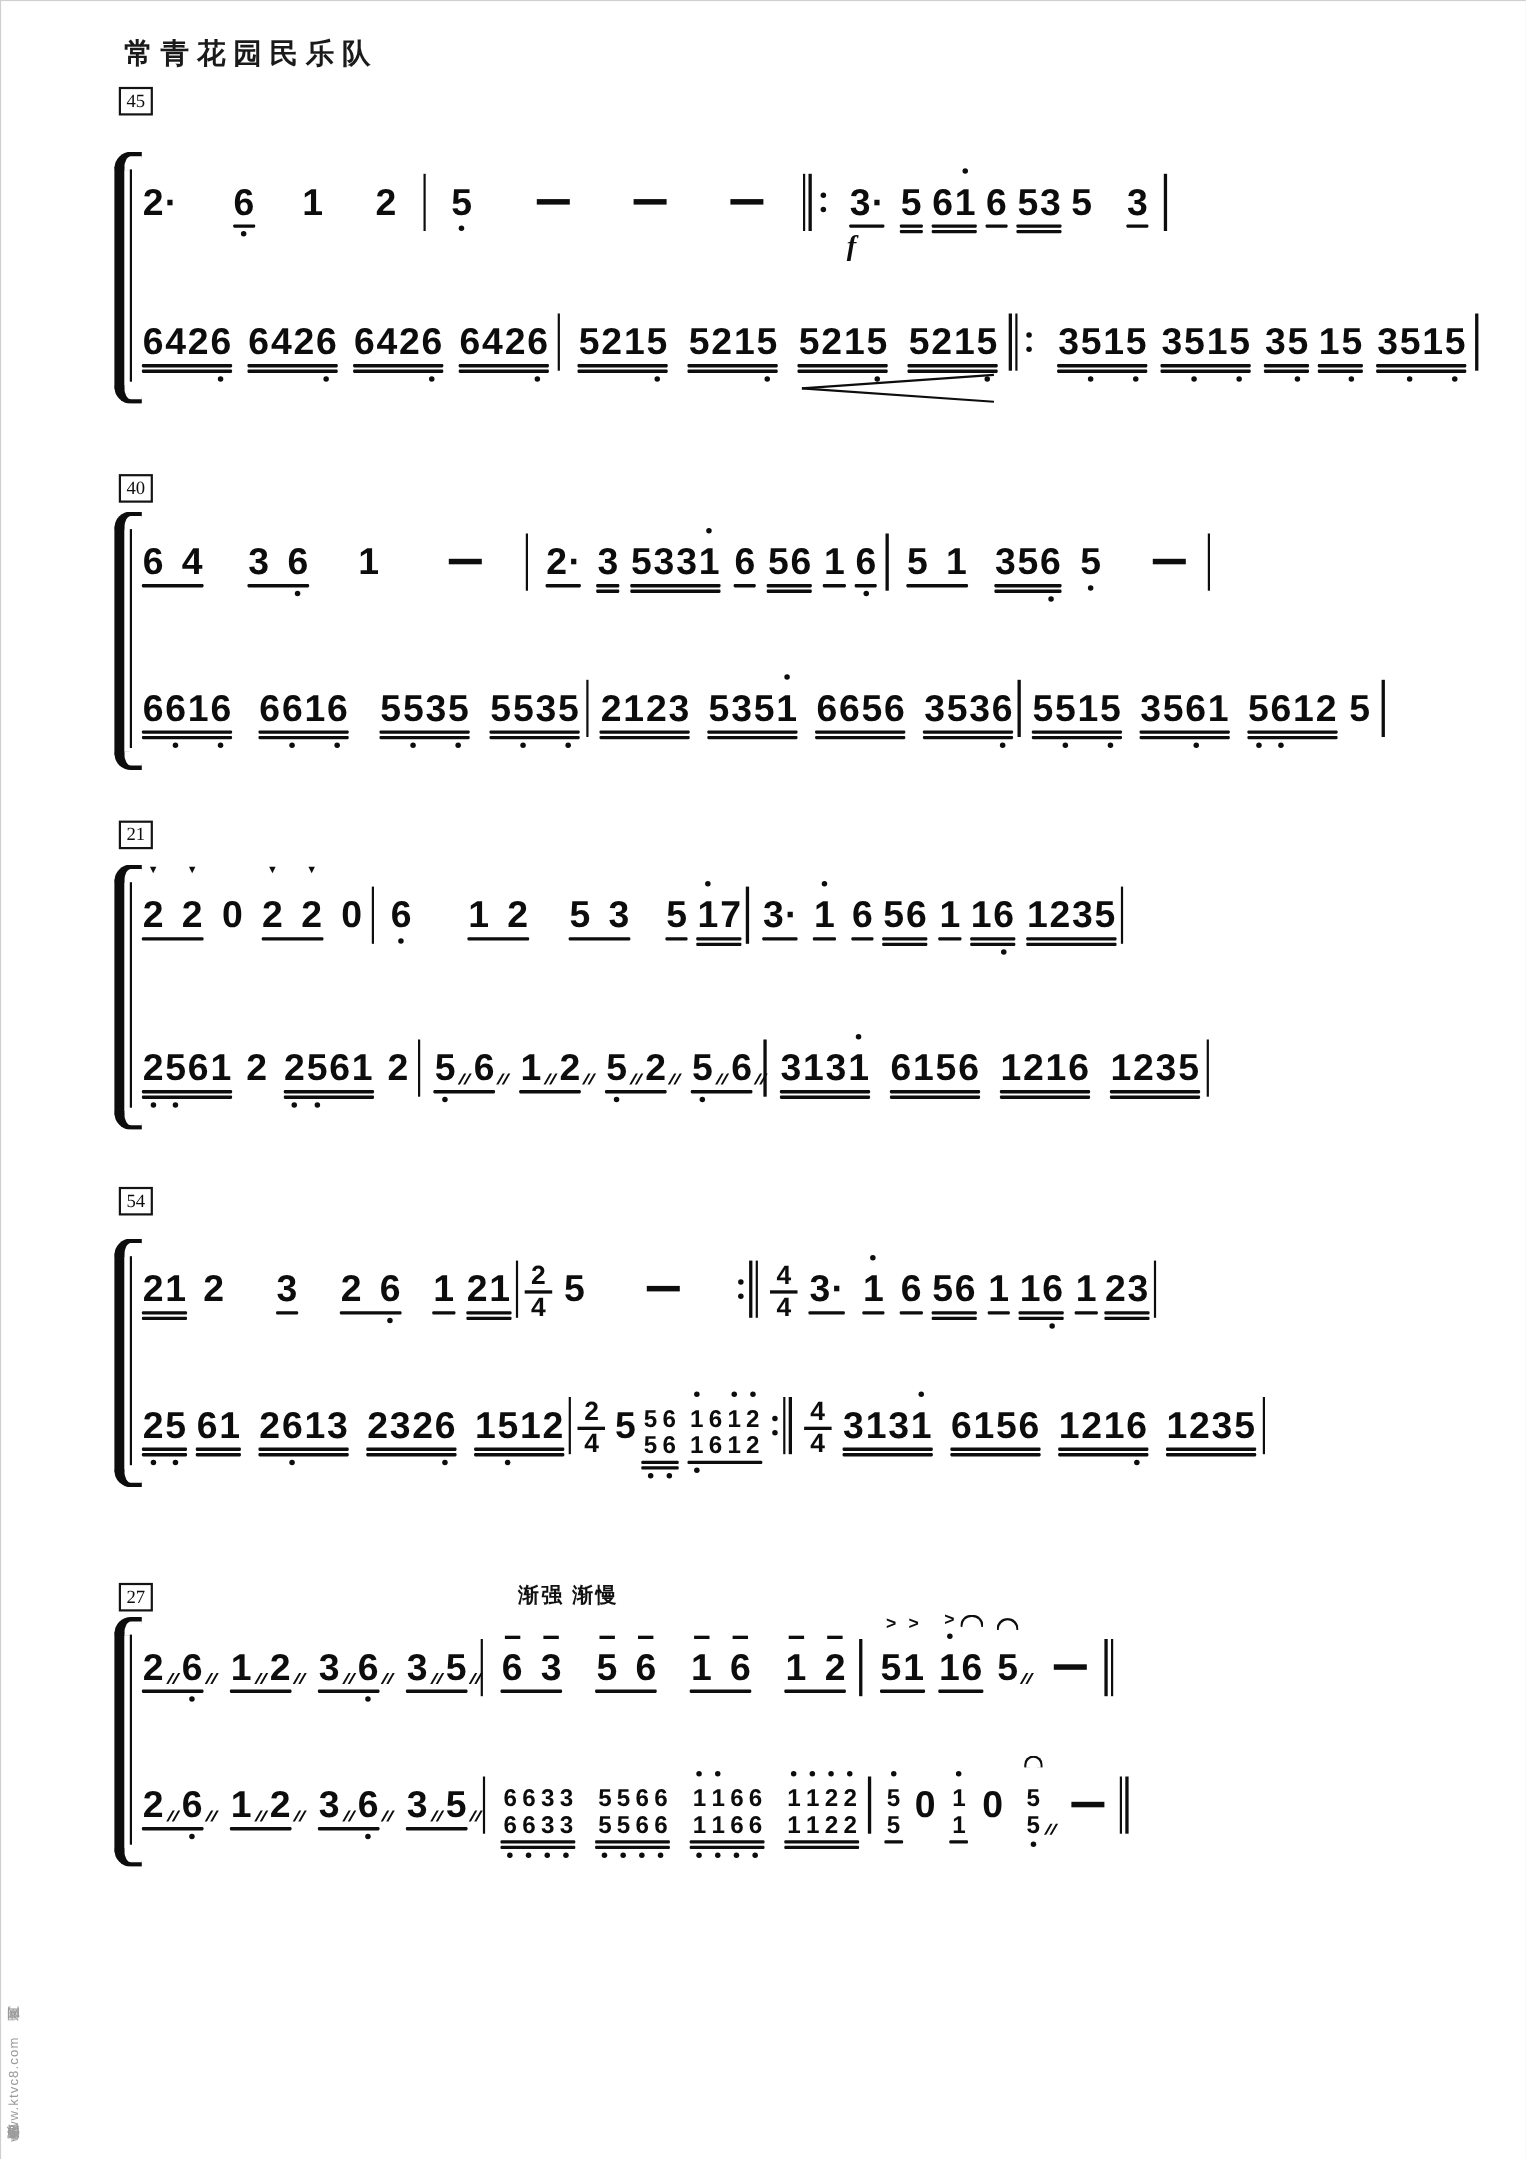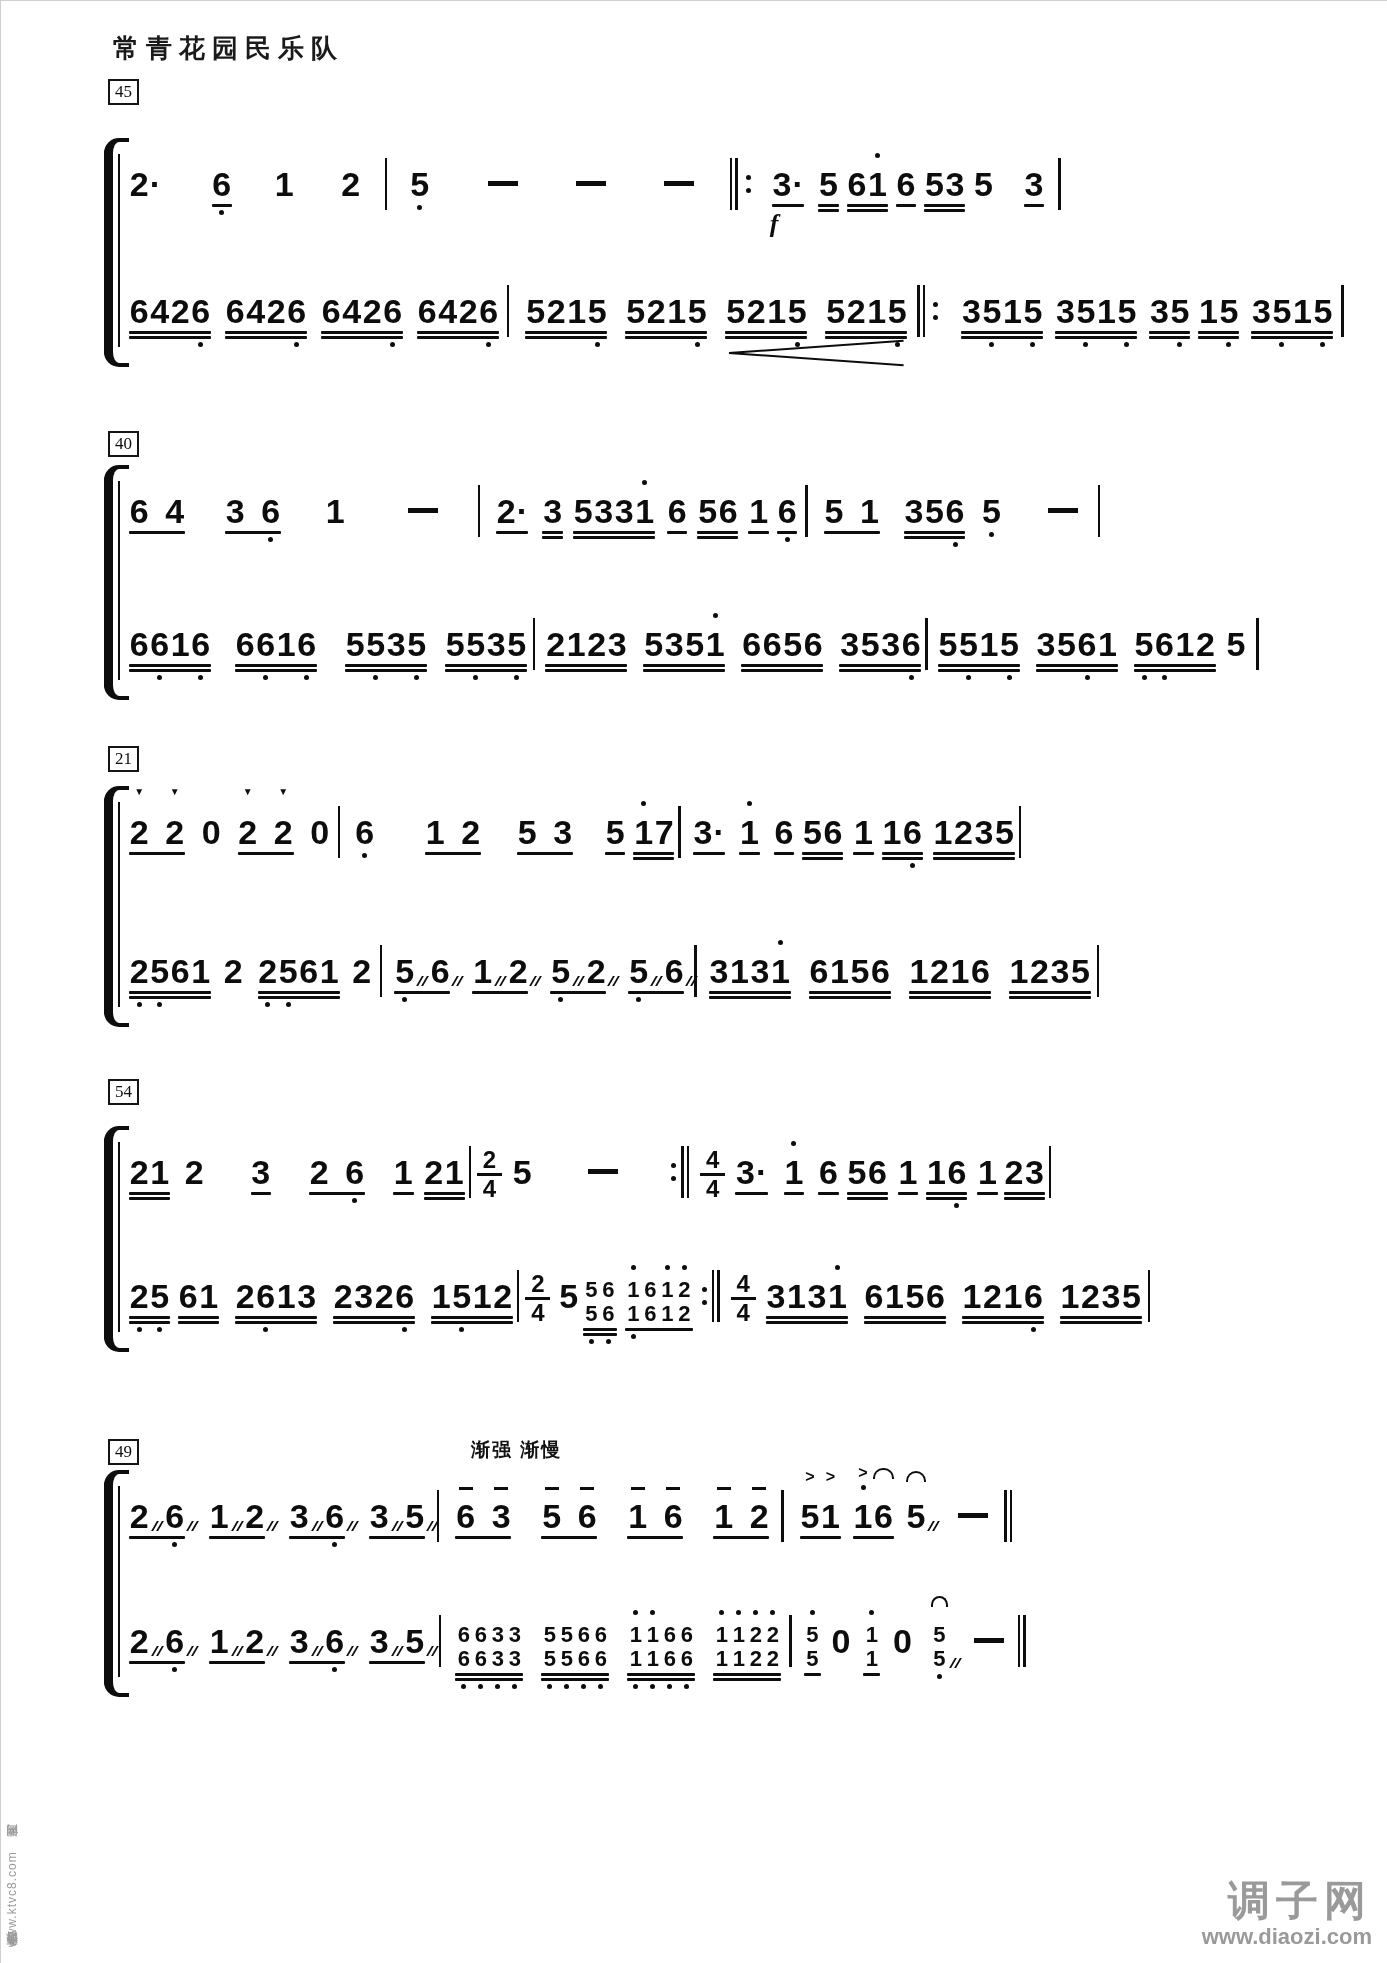--- a/index.html
+++ b/index.html
@@ -1627,21 +1627,21 @@
             <span class="cc" style="width: 20.5px;">3</span>
             <span class="cc" style="width: 20.5px;">5</span>
           </span>
           <span class="uls">
             <i></i>
             <i></i>
           </span>
         </span>
         <span class="vb" style="margin-right: 14px;"></span>
       </div>
-      <div class="mbox" style="top: 1438px;">49</div>
+      <div class="mbox" style="top: 1438px;">27</div>
       <div class="brk" style="top: 1481px; height: 203px;"></div>
       <div class="sysline" style="top: 1485px; height: 191px;"></div>
       <div class="line" style="top: 1497px;">
         <span class="note" style="margin-right: 24px;">
           <span class="crow dg">
             <span class="cc" style="width: 20.5px;">2<span class="trm">
                 <i></i>
                 <i></i>
               </span></span>
             <span class="cc" style="width: 15px;"> </span>
@@ -2137,17 +2137,13 @@
         </span>
         <span class="dash" style="margin-right: 14px;"></span>
         <span class="bargrp" style="margin-right: 8px;">
           <span class="vbi"></span>
           <span class="vbi"></span>
         </span>
       </div>
     </div>
   <div class="annot" id="annot" style="left:470px;top:1436px;">渐强  渐慢</div>
   <div class="vfoot">本曲谱源自 www.ktvc8.com 词曲网</div>
-  <div class="wm">
-    <div class="wmname">调子网</div>
-    <div class="wmurl">www.diaozi.com</div>
-  </div>
 </div>
 
 </body></html>

